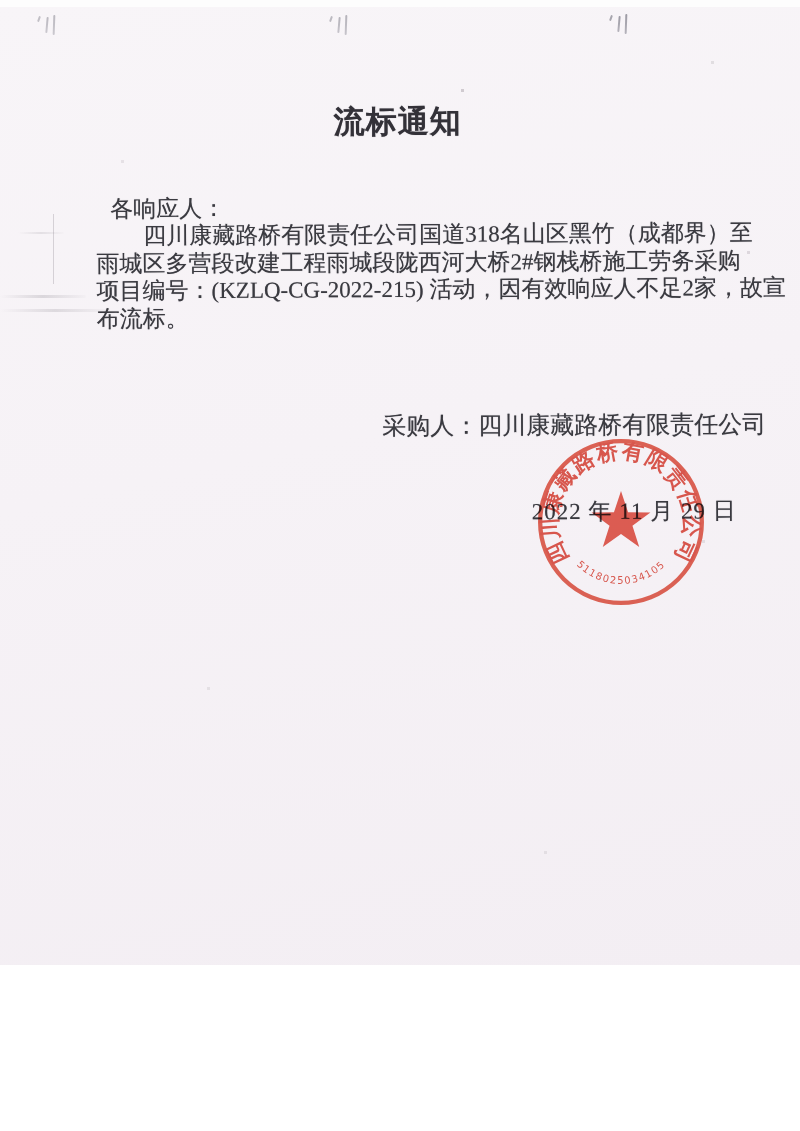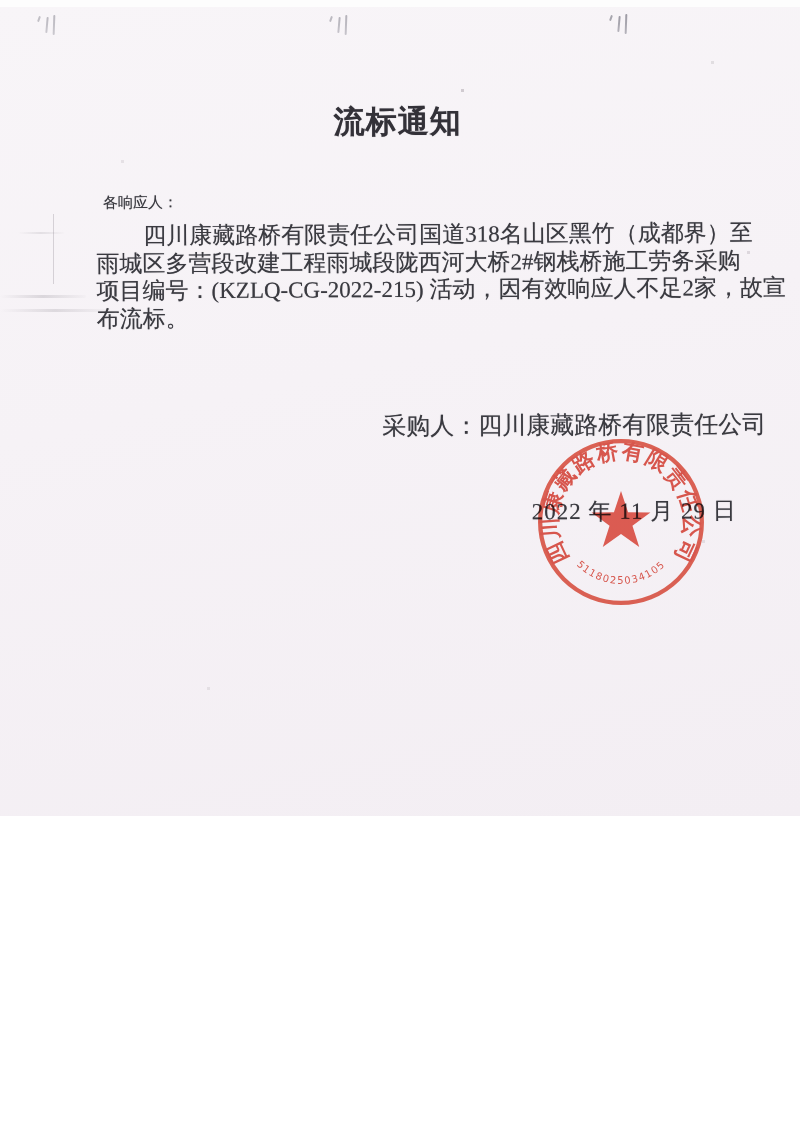--- a/index.html
+++ b/index.html
@@ -7,21 +7,21 @@
     padding: 0;
     width: 800px;
     height: 1131px;
     overflow: hidden;
     background: #ffffff;
     font-family: "Liberation Serif", "DejaVu Serif", serif;
   }
   .page {
     position: relative;
     width: 800px;
-    height: 816px;
+    height: 965px;
     background:
       linear-gradient(168deg, #f8f5f8 0%, #f6f2f6 45%, #f3eef3 100%);
     overflow: hidden;
   }
   .top-strip {
     position: absolute;
     left: 0; top: 0;
     width: 800px; height: 7px;
     background: #fdfdfd;
   }
@@ -62,22 +62,22 @@
     width: 800px;
     margin: 0;
     text-align: center;
     font-size: 31px;
     font-weight: bold;
     letter-spacing: 1px;
     color: #333138;
   }
   .salutation {
     position: absolute;
-    left: 105px; top: 192px;
-    font-size: 15px;
+    left: 112px; top: 192px;
+    font-size: 23px;
     white-space: nowrap;
   }
   .para {
     position: absolute;
     left: 98px; top: 221px;
     width: 660px;
     font-size: 23px;
     line-height: 27.6px;
   }
   .pline { white-space: nowrap; }

